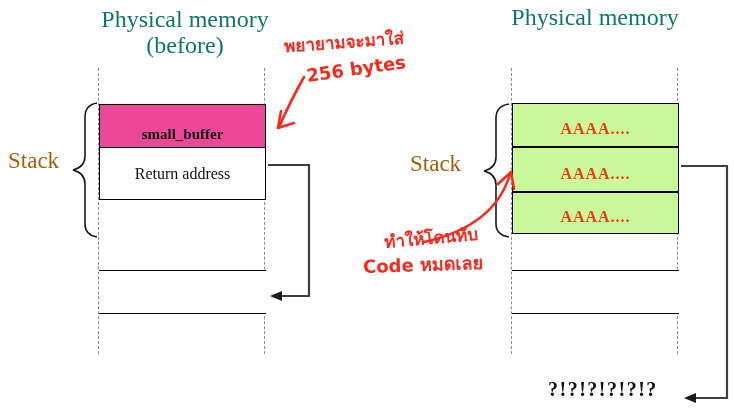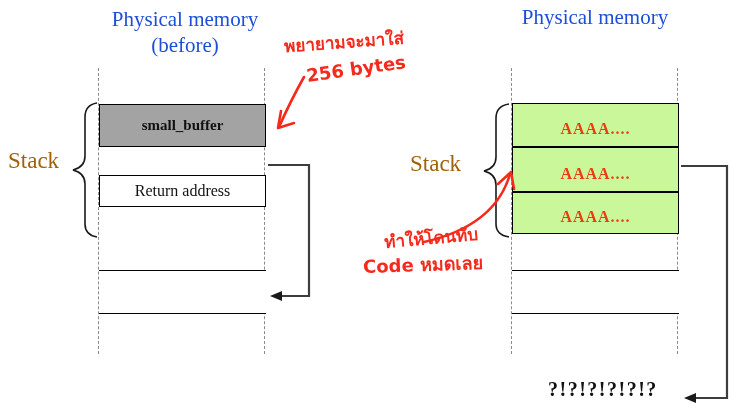--- a/index.html
+++ b/index.html
@@ -1,20 +1,20 @@
 <!DOCTYPE html>
 <html style="--hw-red: #f5291c; --aaaa-red: #ee3a10;"><head>
 <meta charset="utf-8">
 <style>
   html,body { margin:0; padding:0; background:#ffffff; }
   .canvas {
     position:relative; width:734px; height:412px; background:#ffffff;
     font-family:"Liberation Serif", serif; overflow:hidden;
   }
-  .title { position:absolute; text-align:center; font-size:21px; line-height:26px; color:#1d4ed8; }
+  .title { position:absolute; text-align:center; font-size:24px; line-height:26px; color:#0f766e; }
   .dashline { position:absolute; width:0; border-left:1.6px dashed #8a8a8a; z-index:1; }
   .cell {
     position:absolute; width:167px; box-sizing:border-box;
     border:1.6px solid #000; background:#fff;
     display:flex; align-items:center; justify-content:center;
     z-index:2; color:#111;
   }
   .cell.open-sides { border-left:none; border-right:none; }
   .lbl-bold { font-weight:bold; font-size:15px; }
   .lbl-plain { font-size:16px; }
@@ -40,24 +40,24 @@
   </div>
   <div class="title" style="left:478px; top:4px; width:234px;">
     <div>Physical memory</div>
   </div>
 
   <div class="dashline" style="left:98px; top:68px; height:286px;"></div>
   <div class="dashline" style="left:264px; top:68px; height:286px;"></div>
   <div class="dashline" style="left:511px; top:68px; height:286px;"></div>
   <div class="dashline" style="left:677px; top:68px; height:286px;"></div>
 
-  <div class="cell" style="left: 99px; top: 104px; height: 43px; background: #a3a3a3;">
+  <div class="cell" style="left: 99px; top: 104px; height: 61px; background: #ec4899;">
     <span class="lbl-bold">small_buffer</span>
   </div>
-  <div class="cell" style="left: 99px; top: 147px; height: 32px; background: rgb(255, 255, 255); margin-top: 28px;">
+  <div class="cell" style="left: 99px; top: 147px; height: 53px; background: rgb(255, 255, 255);">
     <span class="lbl-plain">Return address</span>
   </div>
   <div class="cell open-sides" style="left: 99px; top: 270px; height: 44px; background: rgb(255, 255, 255);">
     <span class="lbl-plain"></span>
   </div>
 
   <div class="cell" style="left: 512px; top: 103px; height: 44px; background: rgb(202, 247, 153);">
     <span class="lbl-aaaa">AAAA....</span>
   </div>
   <div class="cell" style="left: 512px; top: 147px; height: 45px; background: rgb(202, 247, 153);">

